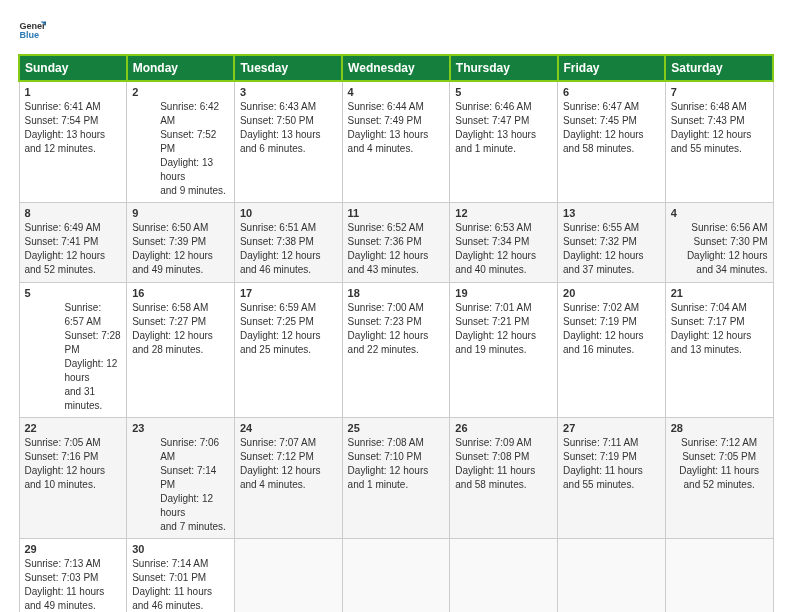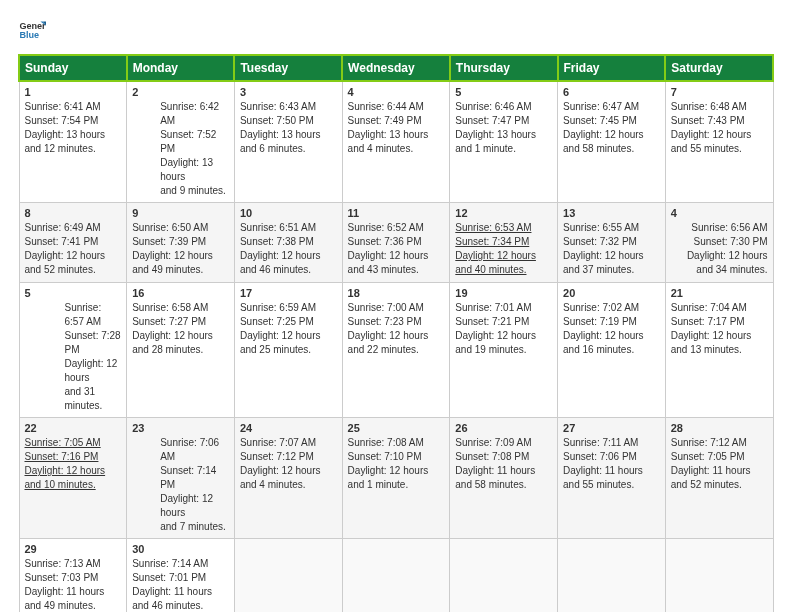--- a/index.html
+++ b/index.html
@@ -197,21 +197,21 @@
           </td>
           <td>
             <span class="day-num">11</span>
             <div class="day-info" style="white-space: pre-line;">Sunrise: 6:52 AM
 Sunset: 7:36 PM
 Daylight: 12 hours
 and 43 minutes.</div>
           </td>
           <td>
             <span class="day-num">12</span>
-            <div class="day-info" style="white-space: pre-line; text-decoration: underline;">Sunrise: 6:53 AM
+            <div class="day-info" style="white-space: pre-line;">Sunrise: 6:53 AM
 Sunset: 7:34 PM
 Daylight: 12 hours
 and 40 minutes.</div>
           </td>
           <td>
             <span class="day-num">13</span>
             <div class="day-info" style="white-space: pre-line;">Sunrise: 6:55 AM
 Sunset: 7:32 PM
 Daylight: 12 hours
 and 37 minutes.</div>
@@ -271,21 +271,21 @@
             <span class="day-num">21</span>
             <div class="day-info" style="white-space: pre-line;">Sunrise: 7:04 AM
 Sunset: 7:17 PM
 Daylight: 12 hours
 and 13 minutes.</div>
           </td>
         </tr>
         <tr>
           <td>
             <span class="day-num">22</span>
-            <div class="day-info" style="white-space: pre-line; text-decoration: underline;">Sunrise: 7:05 AM
+            <div class="day-info" style="white-space: pre-line;">Sunrise: 7:05 AM
 Sunset: 7:16 PM
 Daylight: 12 hours
 and 10 minutes.</div>
           </td>
           <td>
             <span class="day-num">23</span>
             <div class="day-info" style="white-space: pre-line; margin-left: 28px;">Sunrise: 7:06 AM
 Sunset: 7:14 PM
 Daylight: 12 hours
 and 7 minutes.</div>
@@ -307,27 +307,27 @@
           <td>
             <span class="day-num">26</span>
             <div class="day-info" style="white-space: pre-line;">Sunrise: 7:09 AM
 Sunset: 7:08 PM
 Daylight: 11 hours
 and 58 minutes.</div>
           </td>
           <td>
             <span class="day-num">27</span>
             <div class="day-info" style="white-space: pre-line;">Sunrise: 7:11 AM
-Sunset: 7:06 PM
+Sunset: 7:19 PM
 Daylight: 11 hours
 and 55 minutes.</div>
           </td>
           <td>
             <span class="day-num">28</span>
-            <div class="day-info" style="white-space: pre-line;">Sunrise: 7:12 AM
+            <div class="day-info" style="white-space: pre-line; text-align: center;">Sunrise: 7:12 AM
 Sunset: 7:05 PM
 Daylight: 11 hours
 and 52 minutes.</div>
           </td>
         </tr>
         <tr class="last-row">
           <td>
             <span class="day-num">29</span>
             <div class="day-info" style="white-space: pre-line;">Sunrise: 7:13 AM
 Sunset: 7:03 PM

